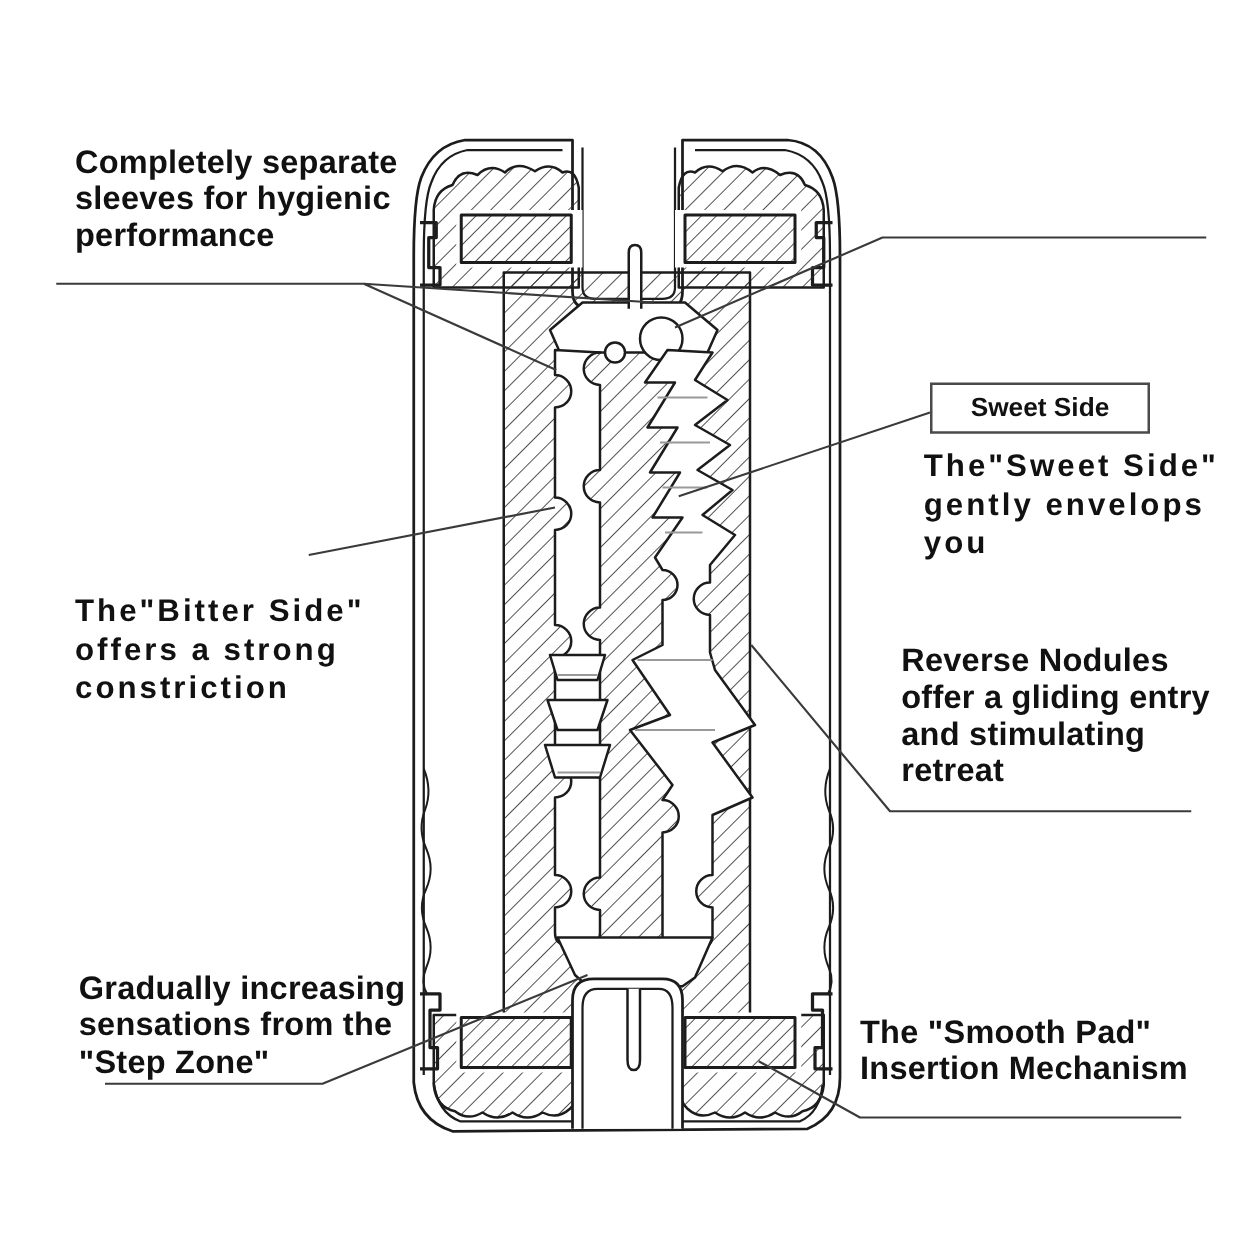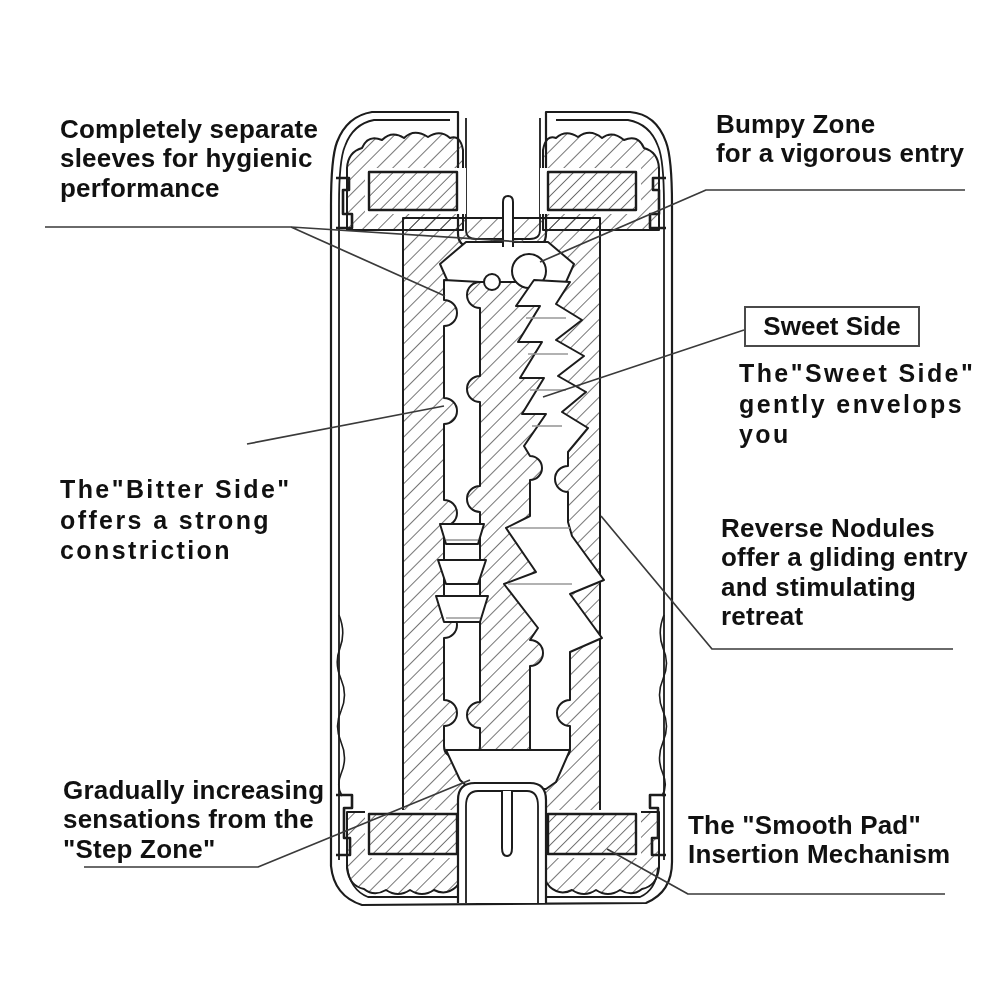--- a/index.html
+++ b/index.html
@@ -8,21 +8,21 @@
     font-family:"Liberation Sans","DejaVu Sans",sans-serif;overflow:hidden;
   }
   #diagram-svg{position:absolute;left:0;top:0;width:1000px;height:1000px;}
   .note{
     position:absolute;color:#111;font-weight:bold;font-size:26px;line-height:1.13;
     white-space:pre-line;letter-spacing:0.2px;
   }
   .note.spaced{letter-spacing:2.4px;font-size:25px;line-height:1.22;}
   .label-box{
     position:absolute;border:2px solid #4a4a4a;background:#fff;color:#111;
-    font-weight:bold;font-size:26px;display:flex;align-items:center;justify-content:center;
+    font-weight:bold;font-size:21px;display:flex;align-items:center;justify-content:center;
   }
 </style>
 </head>
 <body>
 
 <div id="stage">
 
   <svg id="diagram-svg" viewBox="0 0 1000 1000" xmlns="http://www.w3.org/2000/svg">
     <defs>
       <pattern id="hatch" patternUnits="userSpaceOnUse" width="11" height="11" patternTransform="rotate(45)">
@@ -134,22 +134,20 @@
       <path d="M953,649 L712,649 L601,516"></path>
       <path d="M84,867 L258,867 L470,780"></path>
       <path d="M945,894 L688,894 L607,849"></path>
     </g>
   </svg>
 
   <div class="note" style="left:44px;top:115px;margin-left:16px;">Completely separate
 sleeves for hygienic
 performance</div>
 
-  <div class="note" style="left:716px;top:110px;">Bumpy Zone
-for a vigorous entry</div>
 
   <div class="label-box" style="left:744px;top:306px;width:172px;height:37px;">Sweet Side</div>
 
   <div class="note spaced" style="left:739px;top:358px;">The"Sweet Side"
 gently envelops
 you</div>
 
 
   <div class="note spaced" style="left:60px;top:474px;">The"Bitter Side"
 offers a strong

